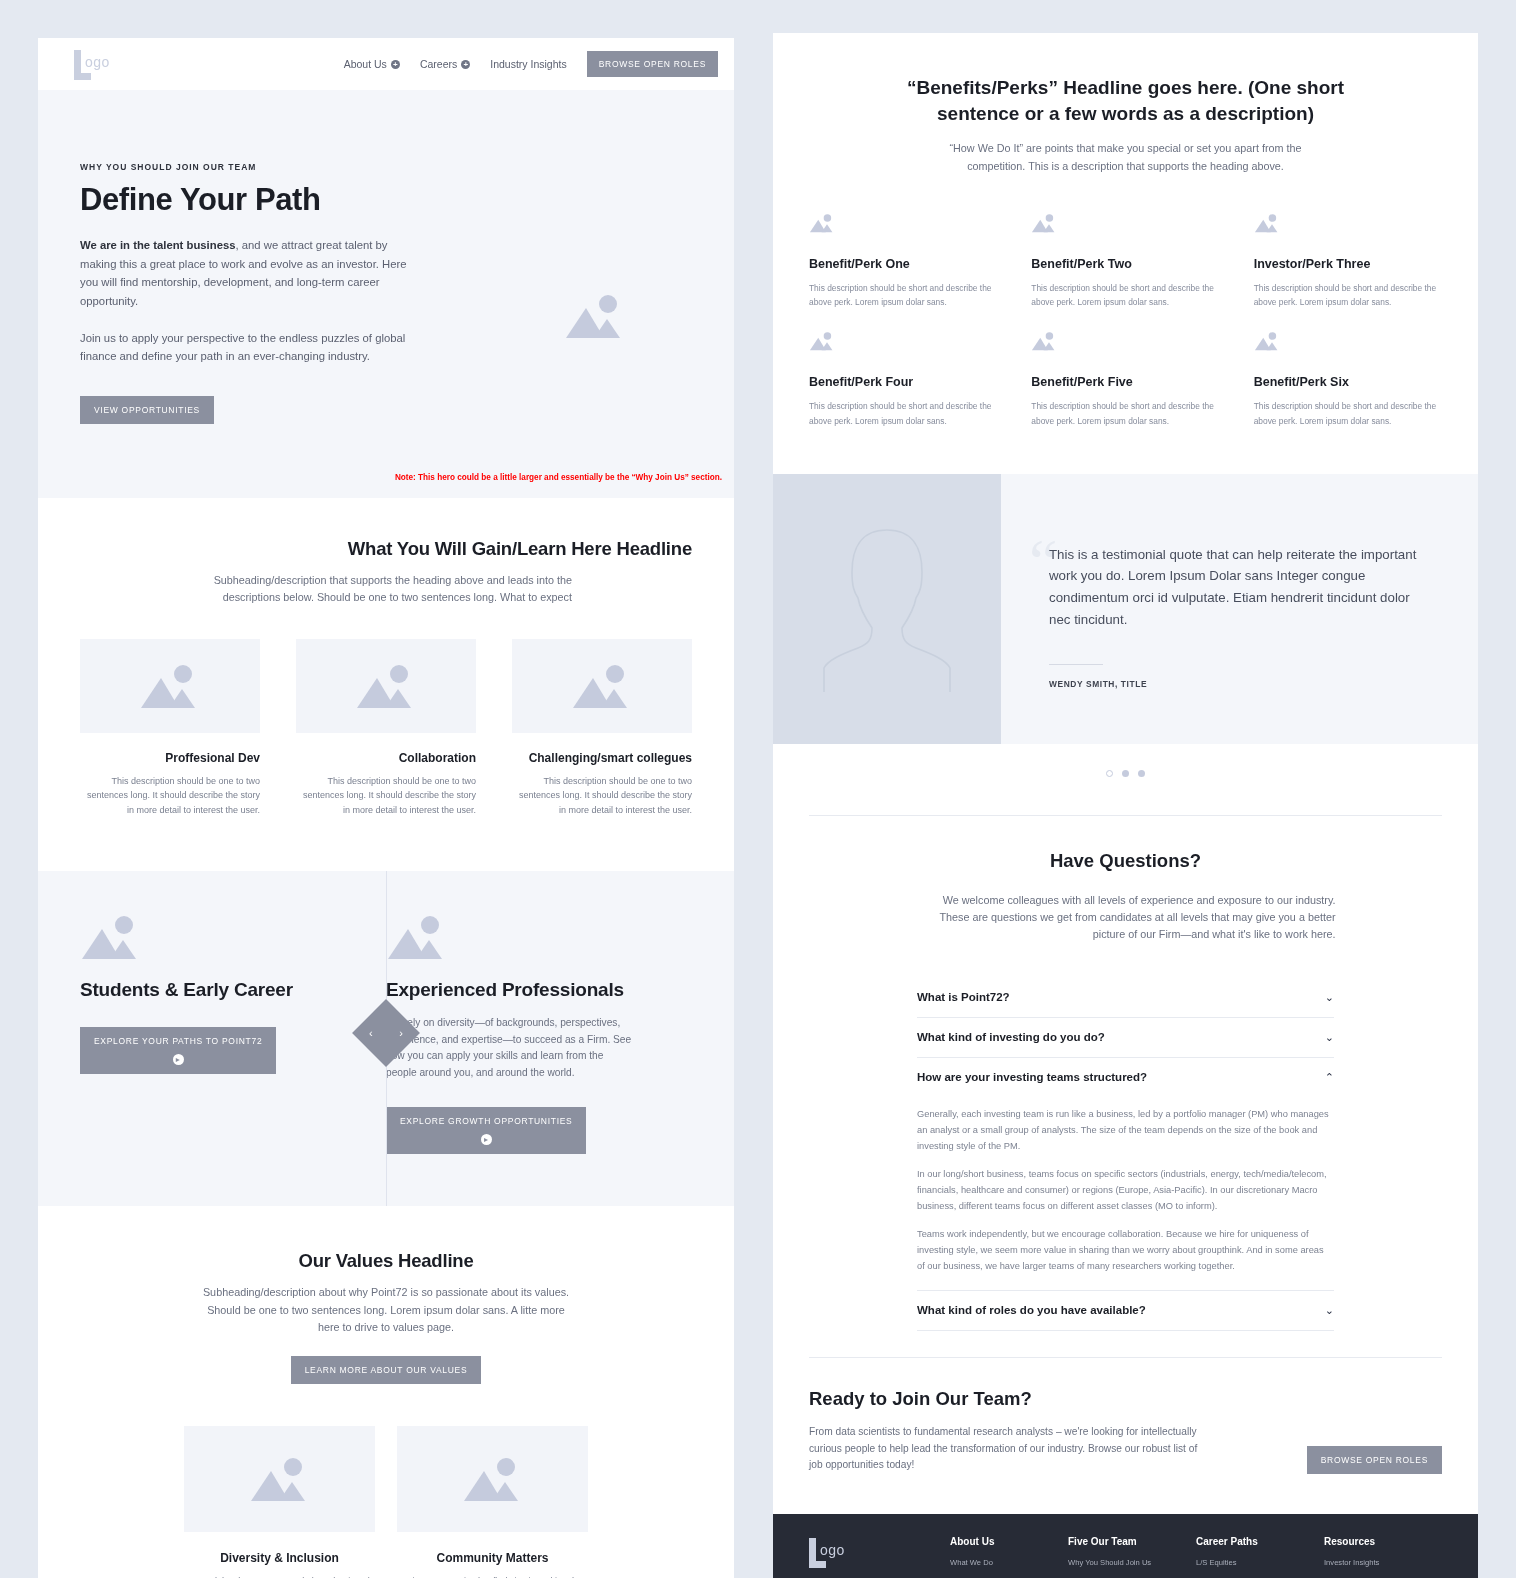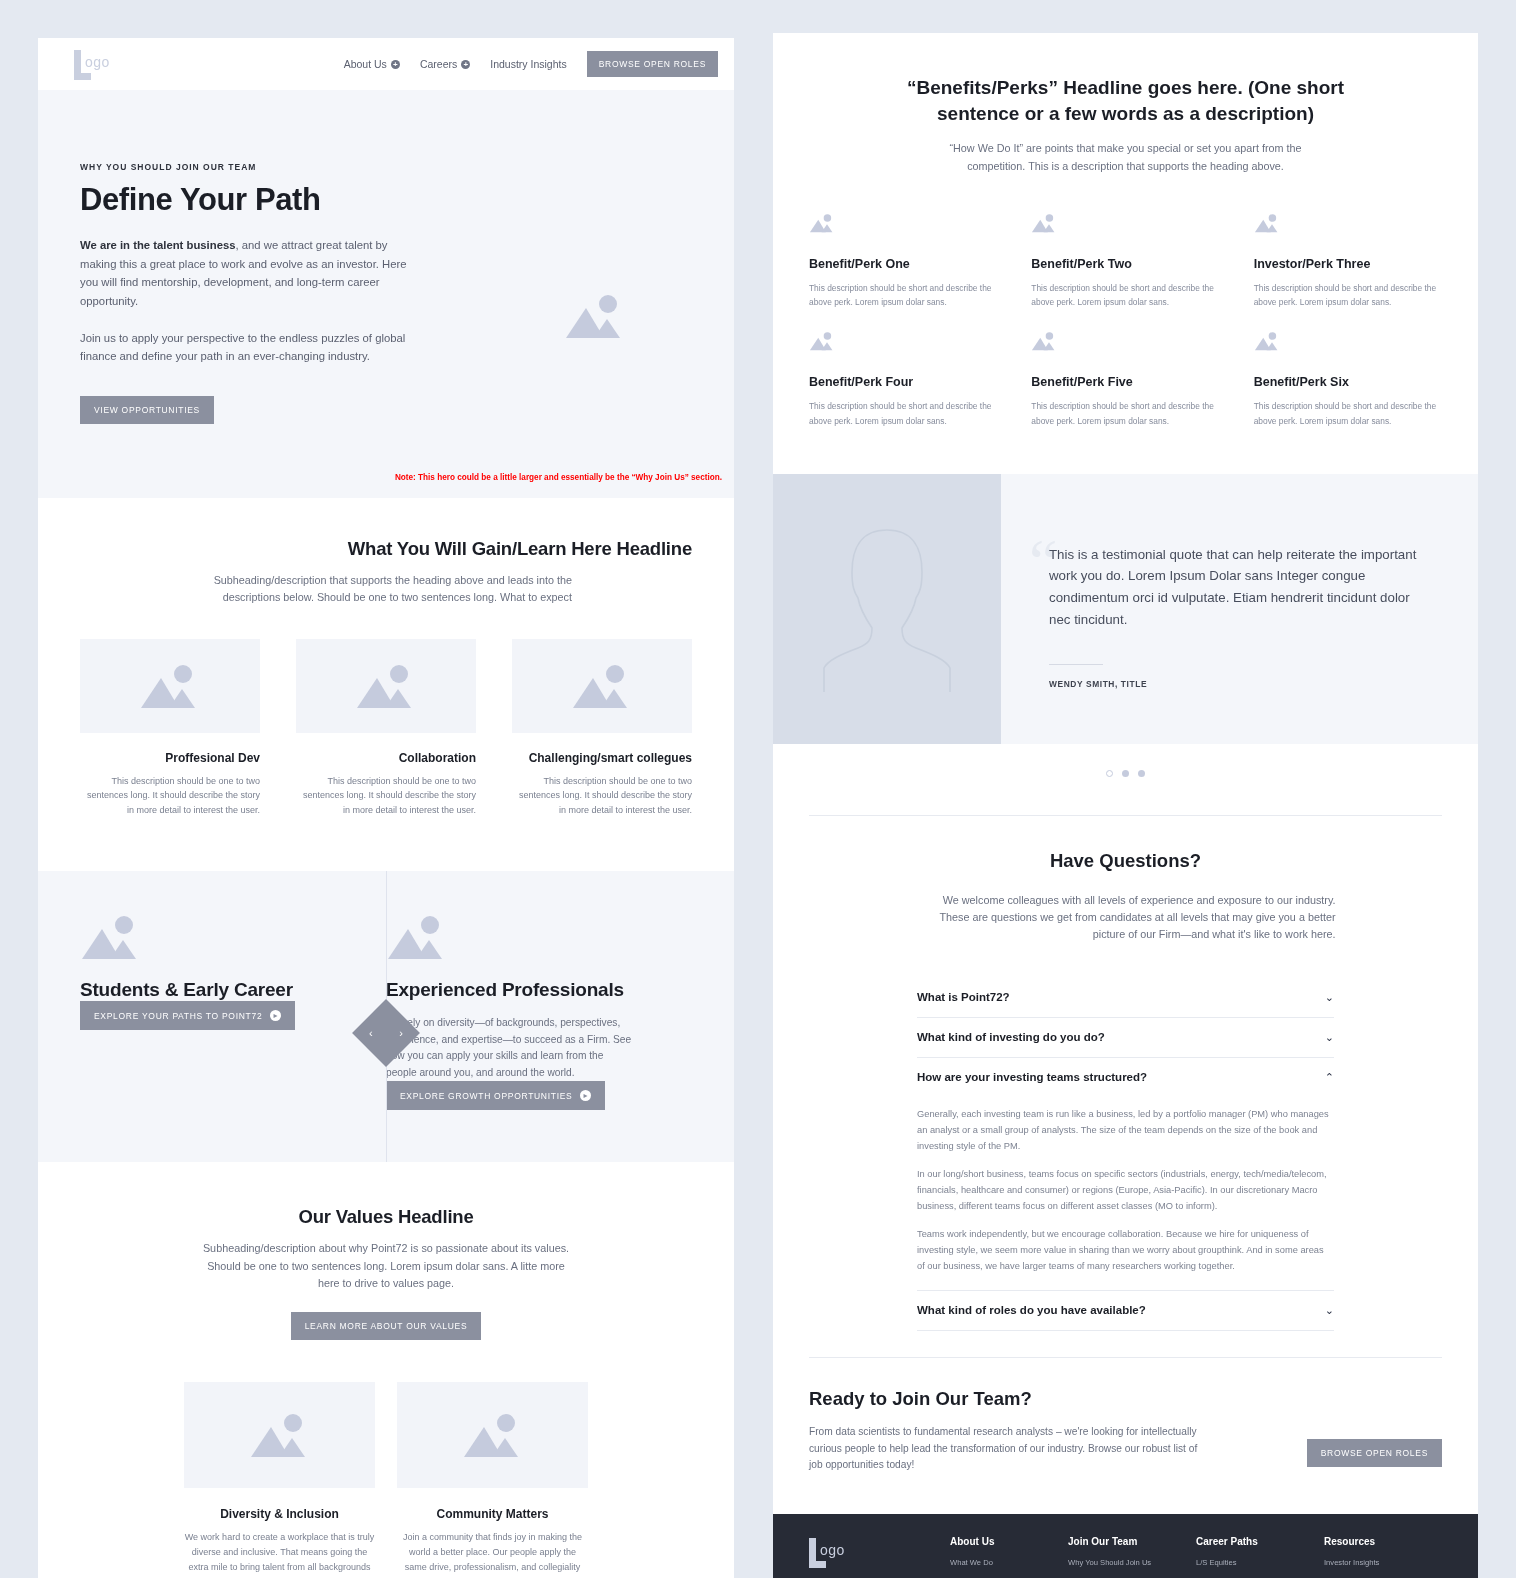--- a/index.html
+++ b/index.html
@@ -68,21 +68,21 @@
   .card3 h3 { font-size: 12px; color: #1b1e26; margin-top: 18px; }
   .card3 p { font-size: 9px; line-height: 1.62; color: #7a8090; margin-top: 9px; }
 
   
   .paths { background: #f4f6fa; display: flex; position: relative; padding: 42px 42px 52px 42px; }
   .paths .divider { position: absolute; left: 50%; top: 0; bottom: 0; width: 1px; background: #dfe3ed; }
   .pathcol { flex: 1; }
   .pathcol:last-child { padding-left: 66px; }
   .pathcol h2 { font-size: 19px; color: #1b1e26; margin-top: 18px; letter-spacing: -.2px; }
   .pathcol p { font-size: 10.2px; line-height: 1.62; color: #6a7080; margin-top: 14px; width: 248px;}
-  .pathcol .btn { display: inline-flex; align-items: center; gap: 8px; }
+  .pathcol .btn { margin-top: 26px; display: inline-flex; align-items: center; gap: 8px; flex-direction: column; }
   .circ-arrow {
     width: 11px; height: 11px; border-radius: 50%; background: #fff; color: #8b909f;
     font-size: 8px; line-height: 11px; text-align: center;
   }
   .diamond {
     position: absolute; left: 50%; top: 138px; width: 48px; height: 48px;
     transform: translateX(-50%) rotate(45deg); background: #8b909f;
   }
   .diamond-inner {
     position: absolute; left: 50%; top: 138px; width: 48px; height: 48px;
@@ -131,21 +131,21 @@
     display: flex; align-items: center; justify-content: space-between;
     padding: 13px 0; border-bottom: 1px solid #e7eaf0; cursor: pointer;
   }
   .faqrow span.q { font-size: 11.5px; font-weight: bold; color: #1b1e26; }
   .chev { color: #2c3347; font-size: 11px; }
   .faqanswer { padding: 6px 0 14px 0; border-bottom: 1px solid transparent; }
   .faqanswer p { font-size: 9.3px; line-height: 1.72; color: #7d8392; margin-top: 12px; }
   .faqanswer p:first-child { margin-top: 4px; }
 
   
-  .cta { background: #fff; padding: 30px 36px 40px 36px; display: flex; align-items: center; }
+  .cta { background: #fff; padding: 30px 36px 40px 36px; display: flex; align-items: flex-end; }
   .cta .left { flex: 1; }
   .cta h2 { font-size: 18.5px; color: #1b1e26; }
   .cta p { font-size: 10.2px; line-height: 1.66; color: #6a7080; margin-top: 14px; width: 390px; }
   .cta .btn { margin-top: 44px; }
 
   
   .footer { background: #272b36; padding: 22px 36px 0 36px; display: flex; height: 170px;}
   .footer .flogo { width: 210px; }
   .fcols { flex: 1; display: flex; gap: 0; }
   .fcol { width: 118px; }
@@ -457,21 +457,21 @@
       <div class="fcols">
 
         <div class="fcol">
           <h4>About Us</h4>
           <a>What We Do</a>
           <a>Our Values</a>
 
         </div>
 
         <div class="fcol wide">
-          <h4>Join Our Team</h4>
+          <h4>Five Our Team</h4>
           <a>Why You Should Join Us</a>
           <a>Students &amp; Recent Grads</a>
 
         </div>
 
         <div class="fcol wide">
           <h4>Career Paths</h4>
           <a>L/S Equities</a>
           <a>Point72 Academy</a>
 

